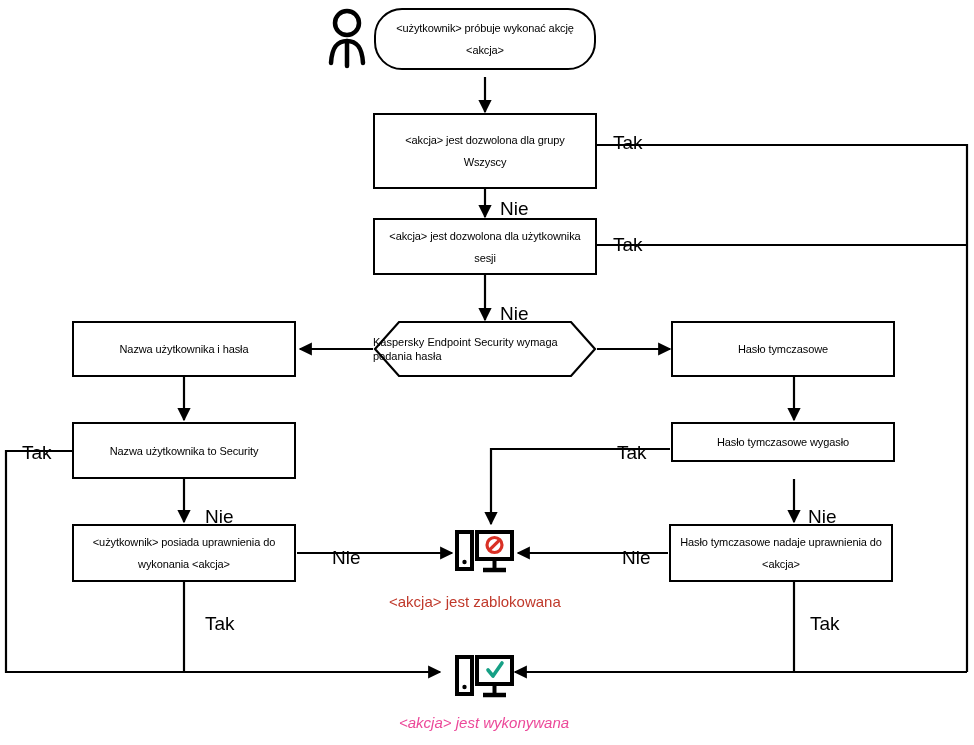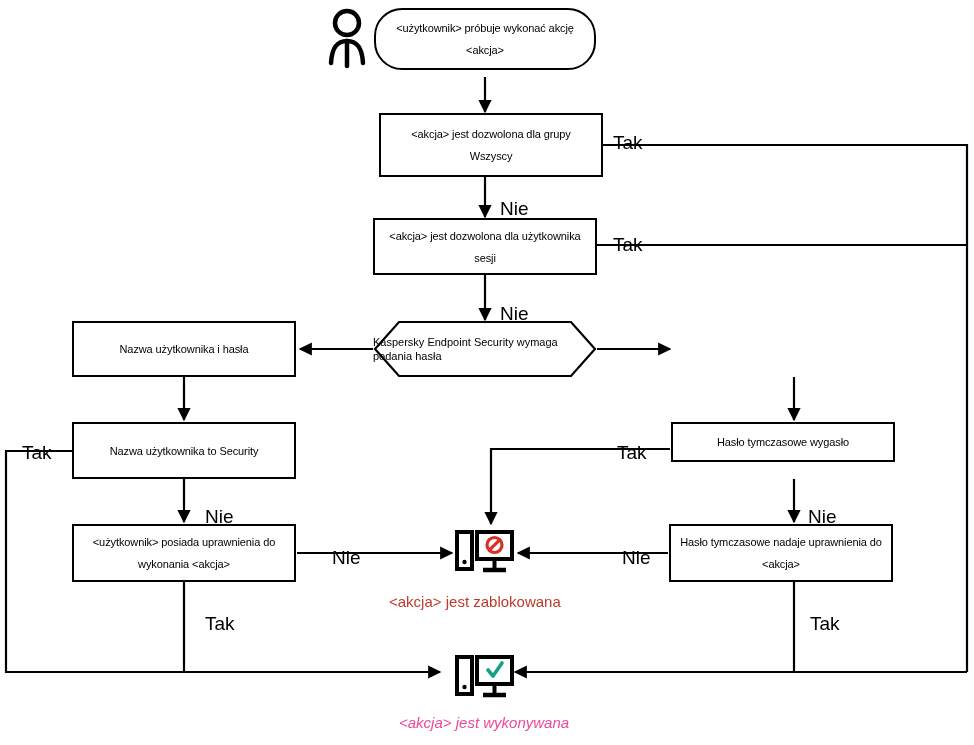--- a/index.html
+++ b/index.html
@@ -136,21 +136,21 @@
       <circle cx="23" cy="15" r="12" fill="none" stroke="#000" stroke-width="4.5"></circle>
       <path d="M 7 55 C 8 38 14 33 23 33 C 32 33 38 38 39 55" fill="none" stroke="#000" stroke-width="4.5" stroke-linecap="round"></path>
       <path d="M 23 33 L 23 58" stroke="#000" stroke-width="4.5" stroke-linecap="round"></path>
     </svg>
   </div>
 
   <div class="node terminator" style="left:374px; top:8px; width:222px; height:62px;">
     <span class="txt">&lt;użytkownik&gt; próbuje wykonać akcję &lt;akcja&gt;</span>
   </div>
 
-  <div class="node rect" style="left:373px; top:113px; width:224px; height:64px;margin-left:6px;">
+  <div class="node rect" style="left:373px; top:113px; width:224px; height:76px;">
     <span class="txt">&lt;akcja&gt; jest dozwolona dla grupy Wszyscy</span>
   </div>
 
   <div class="node rect" style="left:373px; top:218px; width:224px; height:57px;">
     <span class="txt">&lt;akcja&gt; jest dozwolona dla użytkownika sesji</span>
   </div>
 
   <div class="hexwrap" style="left:373px; top:320px; width:224px; height:58px;">
     <svg width="224" height="58" viewBox="0 0 224 58" xmlns="http://www.w3.org/2000/svg">
       <polygon points="26,2 198,2 222,29 198,56 26,56 2,29" fill="#ffffff" stroke="#000000" stroke-width="2.2"></polygon>
@@ -163,20 +163,23 @@
   </div>
 
   <div class="node rect" style="left:72px; top:422px; width:224px; height:57px;">
     <span class="txt">Nazwa użytkownika to Security</span>
   </div>
 
   <div class="node rect" style="left:72px; top:524px; width:224px; height:58px;align-items:center;">
     <span class="txt">&lt;użytkownik&gt; posiada uprawnienia do wykonania &lt;akcja&gt;</span>
   </div>
 
+  <div class="node rect" style="left:671px; top:321px; width:224px; height:56px;">
+    <span class="txt">Hasło tymczasowe</span>
+  </div>
 
   <div class="node rect" style="left:671px; top:422px; width:224px; height:40px;">
     <span class="txt">Hasło tymczasowe wygasło</span>
   </div>
 
   <div class="node rect" style="left:669px; top:524px; width:224px; height:58px;">
     <span class="txt">Hasło tymczasowe nadaje uprawnienia do &lt;akcja&gt;</span>
   </div>
 
   <div class="iconwrap" style="left:455px; top:527px;">

